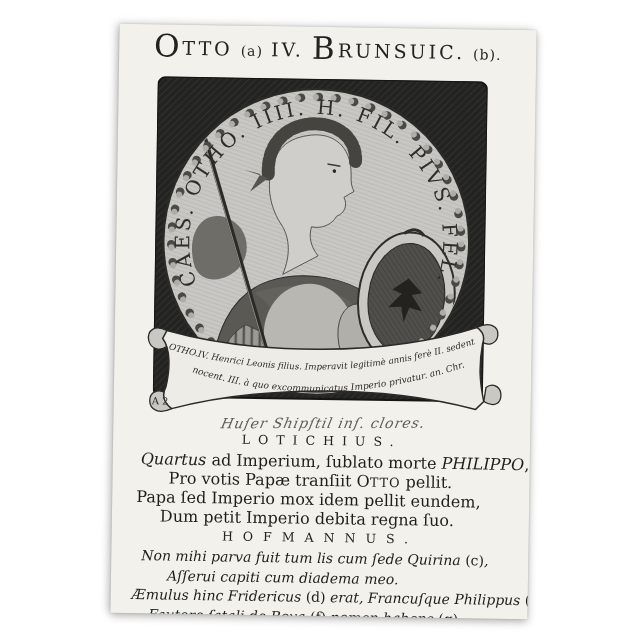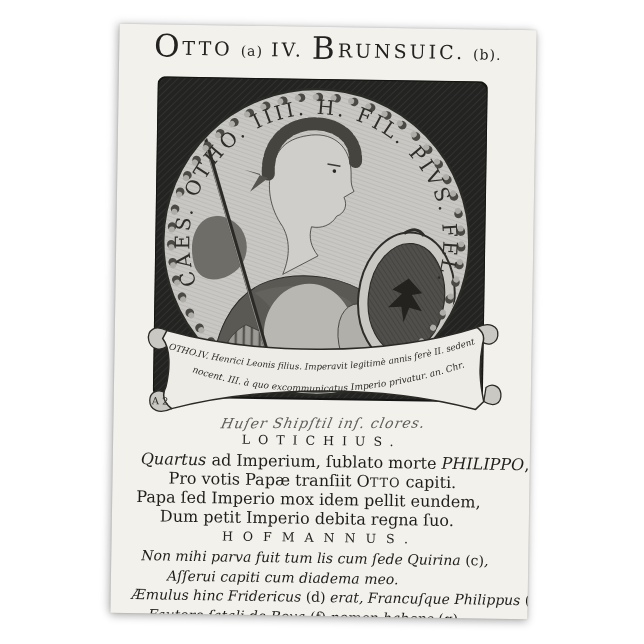--- a/index.html
+++ b/index.html
@@ -137,21 +137,21 @@
       <text class="sig-text" x="14" y="88">A 2</text>
     </svg>
   </div>
 
   <div class="inscription">Huſer Shipſtil inſ. clores.</div>
 
   <div class="section sec-lot">
     <div class="section-header">LOTICHIUS.</div>
     <div class="verse-lines">
       <div class="verse-line" style="margin-left:28px"><span class="seg-i">Quartus</span><span> ad Imperium, ſublato morte </span><span class="seg-i">PHILIPPO</span><span>,</span></div>
-      <div class="verse-line" style="margin-left:56px"><span>Pro votis Papæ tranſiit O</span><span class="seg-sc">TTO</span><span> capiti.</span></div>
+      <div class="verse-line" style="margin-left:56px"><span>Pro votis Papæ tranſiit O</span><span class="seg-sc">TTO</span><span> pellit.</span></div>
       <div class="verse-line" style="margin-left:24px"><span>Papa ſed Imperio mox idem pellit eundem,</span></div>
       <div class="verse-line" style="margin-left:48px"><span>Dum petit Imperio debita regna ſuo.</span></div>
     </div>
   </div>
 
   <div class="section sec-hof">
     <div class="section-header">HOFMANNUS.</div>
     <div class="verse-lines">
       <div class="verse-line hof-line" style="margin-left:30px"><span>Non mihi parva fuit tum lis cum ſede Quirina </span><span class="seg-r">(c)</span><span>,</span></div>
       <div class="verse-line hof-line" style="margin-left:56px"><span>Aſſerui capiti cum diadema meo.</span></div>

